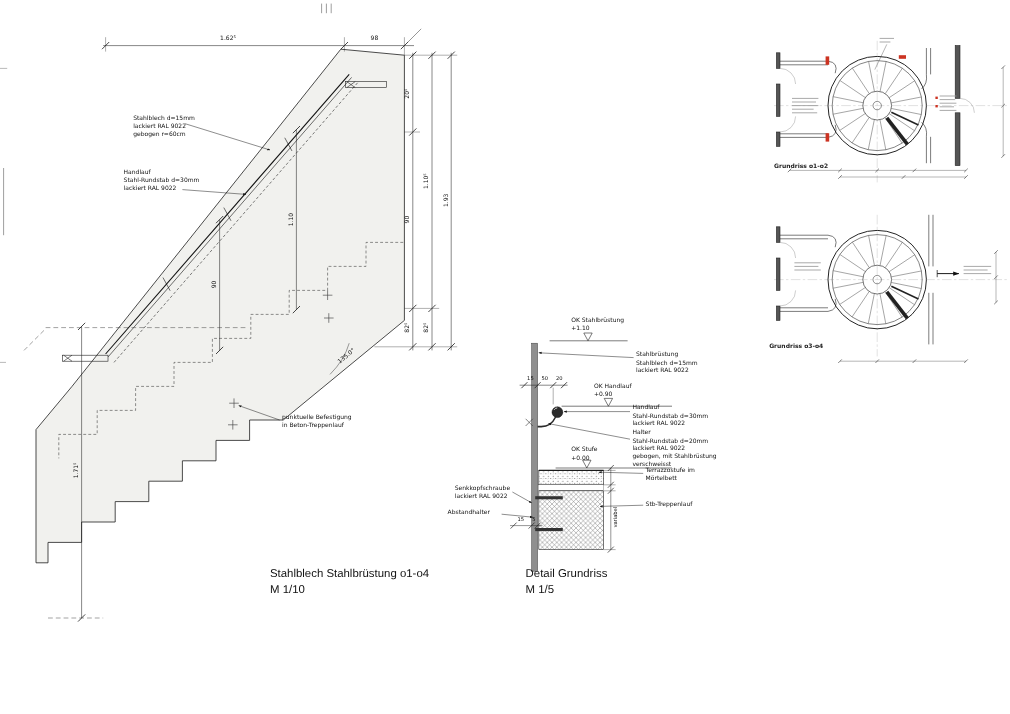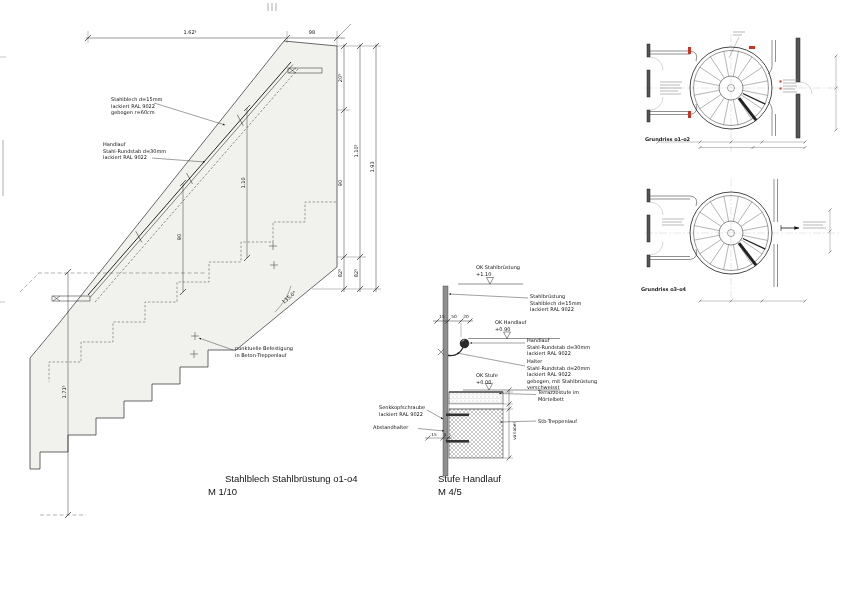--- a/index.html
+++ b/index.html
@@ -412,21 +412,21 @@
 <div class="dim rot" style="left:356px;top:151px">1.10⁵</div>
 <div class="dim rot" style="left:356px;top:273px">82⁵</div>
 <div class="dim rot" style="left:372px;top:167px">1.93</div>
 
 <div class="dim rot" style="left:64px;top:392px">1.71⁵</div>
 <div class="dim rot" style="left:243px;top:183px">1.10</div>
 <div class="dim rot" style="left:179px;top:237px">90</div>
 <div class="dim rot40" style="left:289px;top:297px">135.0°</div>
 
 <div class="title" style="left:225px;top:473px">Stahlblech Stahlbrüstung o1-o4</div>
-<div class="title" style="left:208px;top:486px">M 1/10</div>
+<div class="title" style="left:225px;top:486px">M 1/10</div>
 
 <div class="lbl" style="left:476px;top:264px">OK Stahlbrüstung</div>
 <div class="lbl" style="left:476px;top:270.5px">+1.10</div>
 <div class="lbl" style="left:495px;top:319px">OK Handlauf</div>
 <div class="lbl" style="left:495px;top:325.5px">+0.90</div>
 <div class="lbl" style="left:476px;top:372px">OK Stufe</div>
 <div class="lbl" style="left:476px;top:378.5px">+0.00</div>
 
 <div class="lbl" style="left:530px;top:293px">Stahlbrüstung
 Stahlblech d=15mm
@@ -446,19 +446,19 @@
 lackiert RAL 9022</div>
 <div class="lbl" style="left:373px;top:424px">Abstandhalter</div>
 
 <div class="dim tiny" style="left:442px;top:316px">15</div>
 <div class="dim tiny" style="left:454px;top:316px">50</div>
 <div class="dim tiny" style="left:466px;top:316px">20</div>
 <div class="dim tiny" style="left:434px;top:434px">15</div>
 <div class="dim tiny" style="left:445px;top:434px">5</div>
 <div class="dim rot tiny" style="left:514px;top:431px">variabel</div>
 
-<div class="title" style="left:438px;top:473px">Stufe Handlauf</div>
-<div class="title" style="left:438px;top:486px">M 4/5</div>
+<div class="title" style="left:438px;top:473px">Detail Grundriss</div>
+<div class="title" style="left:438px;top:486px">M 1/5</div>
 
 <div class="cap" style="left:645px;top:135.5px">Grundriss o1-o2</div>
 <div class="cap" style="left:641px;top:285.5px">Grundriss o3-o4</div>
 
 </div>
 
 </body></html>

